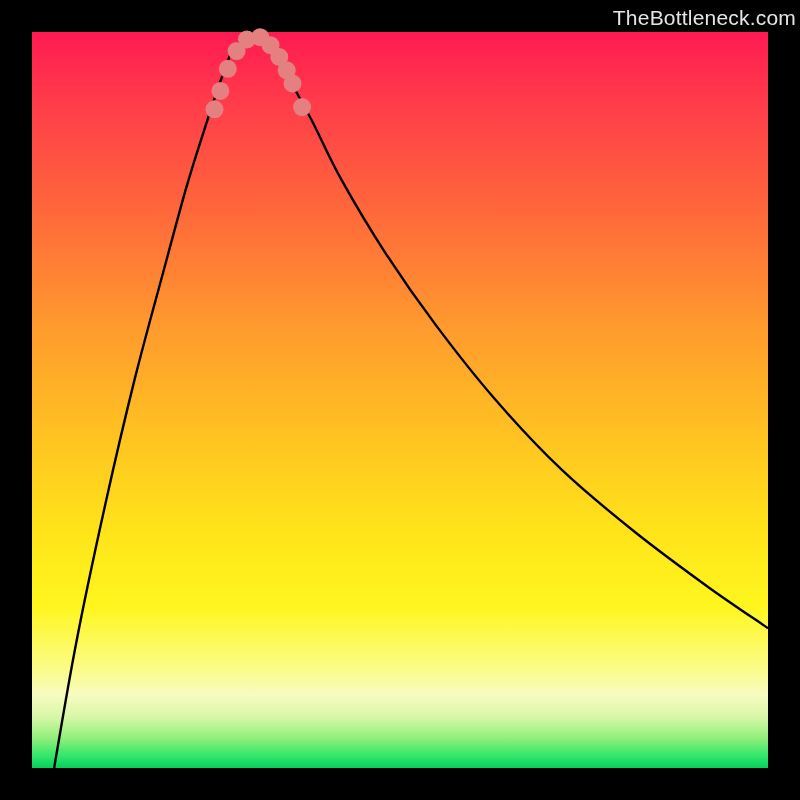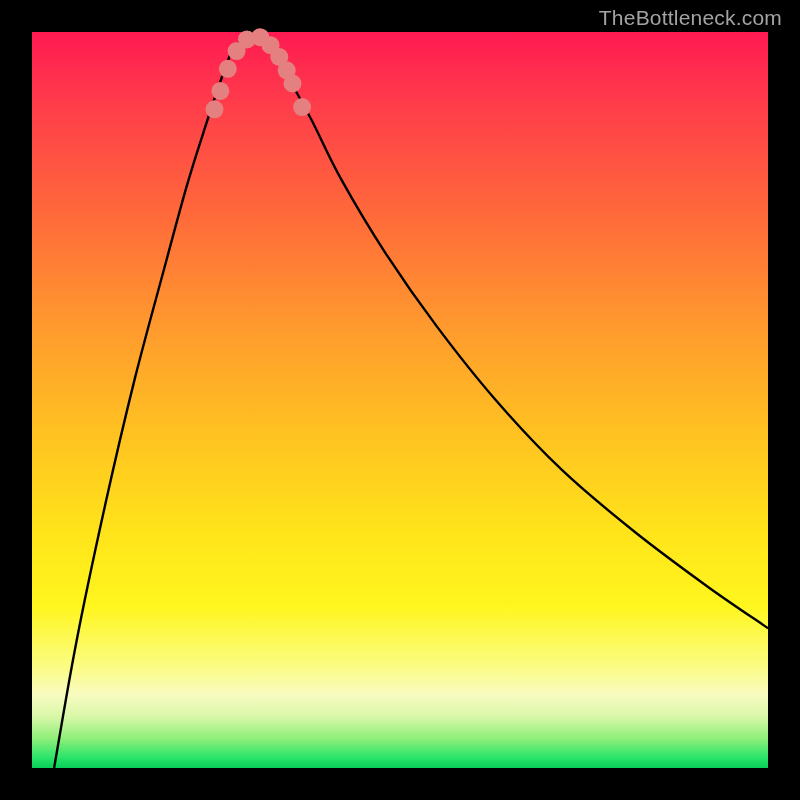--- a/index.html
+++ b/index.html
@@ -39,22 +39,22 @@
       #f8fbc0 90%,
       #d9f7a8 93%,
       #8fef7a 96%,
       #2de56a 98.5%,
       #07cf5a 100%
     );
   }
   .watermark {
     position: absolute;
     top: 6px;
-    right: 18px;
-    color: #a3a3a3;
+    right: 4px;
+    color: #e5e5e5;
     font-size: 21px;
     letter-spacing: 0.2px;
     font-weight: 500;
     user-select: none;
   }
   svg.curve {
     position: absolute;
     left: 0;
     top: 0;
     width: 736px;

